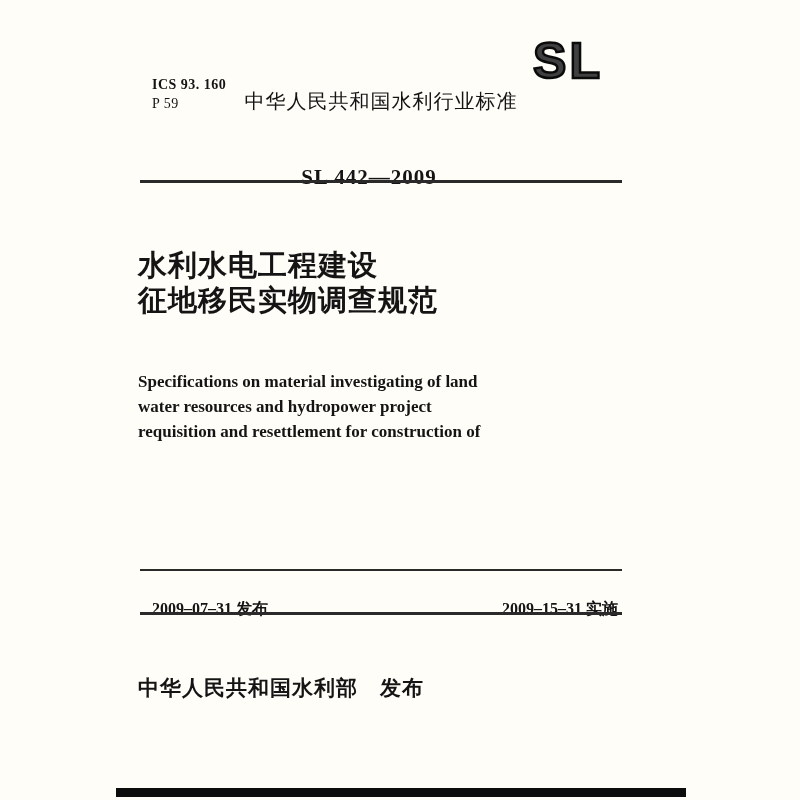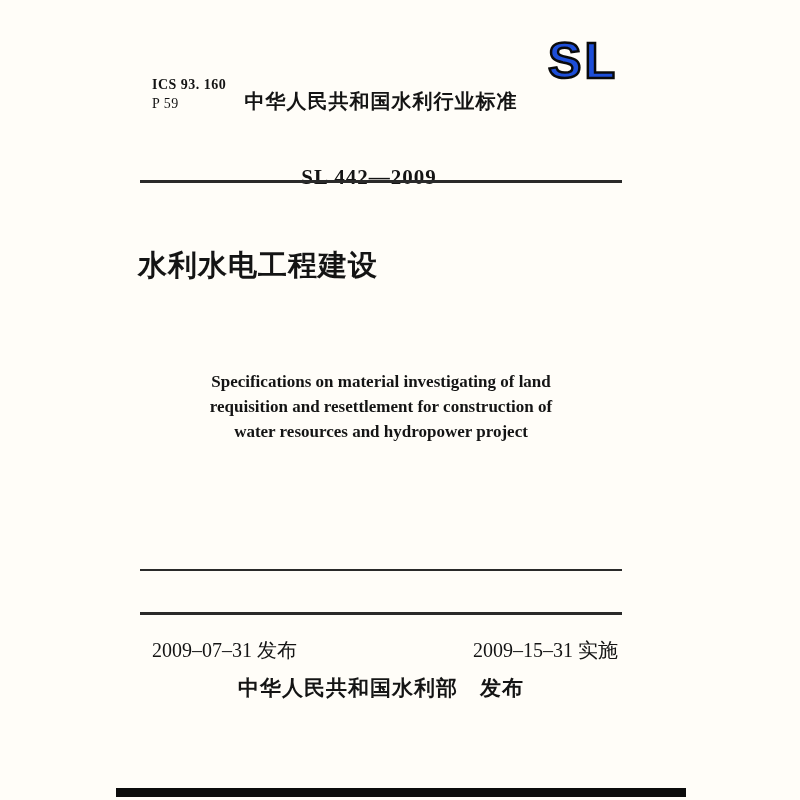--- a/index.html
+++ b/index.html
@@ -28,37 +28,37 @@
   .pclass {
     left: 152px; top: 60px;
     font-size: 14px; font-weight: normal;
     letter-spacing: 0.5px;
   }
 
   
   .logo {
     left: 518px; top: 36px;
     width: 100px;
-    text-align: right;
+    text-align: center;
     font-size: 50px;
     line-height: 50px;
     font-weight: bold;
     letter-spacing: 3px;
     -webkit-text-stroke: 2.5px #0a0a0a;
-    color: #1d4ed8;
+    color: #404040;
   }
 
   
   .content { left: 138px; width: 486px; }
 
   .std-type {
     top: 88px;
     text-align: center;
     font-size: 20px;
-    font-weight: bold;
+    font-weight: normal;
     letter-spacing: 1px;
   }
 
   .std-number {
     top: 129px;
     text-align: center;
     padding-right: 24px;
     box-sizing: border-box;
     font-size: 21px;
     font-weight: bold;
@@ -77,46 +77,45 @@
     top: 248px;
     text-align: left;
     font-size: 29px;
     line-height: 35px;
     font-weight: bold;
     letter-spacing: 1px;
   }
 
   .title-en {
     top: 333px;
-    text-align: center;
     font-size: 17px;
     line-height: 25px;
     font-weight: bold;
   }
 
   .dates-row {
-    top: 601px;
-    font-size: 20px;
-    font-weight: normal;
+    top: 563px;
+    font-size: 16px;
+    font-weight: bold;
   }
   .date-issue {
     left: 14px; top: 0;
     position: absolute;
     white-space: nowrap;
   }
   .date-impl {
     right: 6px; top: 0;
     position: absolute;
     white-space: nowrap;
   }
   .dates-row-inner { position: relative; height: 26px; }
 
   .publisher {
     top: 674px;
-    text-align: center;
+    text-align: left;
     font-size: 21px;
     font-weight: bold;
     letter-spacing: 1px;
   }
 
   .bottom-bar {
     left: 116px; top: 788px;
     width: 570px; height: 9px;
     background: #0c0c0c;
   }
@@ -130,26 +129,27 @@
 <div class="abs sans logo">SL</div>
 
 <div class="abs content std-type sans">中华人民共和国水利行业标准</div>
 
 <div class="abs content std-number serif">SL 442—2009</div>
 
 <div class="abs rule rule-header"></div>
 
 <div class="abs content title-zh sans">
   <div>水利水电工程建设</div>
+  <div>征地移民实物调查规范</div>
 </div>
 
 <div class="abs content title-en serif">
   <div>Specifications on material investigating of land</div>
+  <div>water resources and hydropower project</div>
   <div>requisition and resettlement for construction of</div>
-  <div>water resources and hydropower project</div>
 </div>
 
 <div class="abs rule rule-dates-top"></div>
 
 <div class="abs content dates-row serif">
   <div class="dates-row-inner">
     <span class="date-issue">2009–07–31 发布</span>
     <span class="date-impl">2009–15–31 实施</span>
   </div>
 </div>

